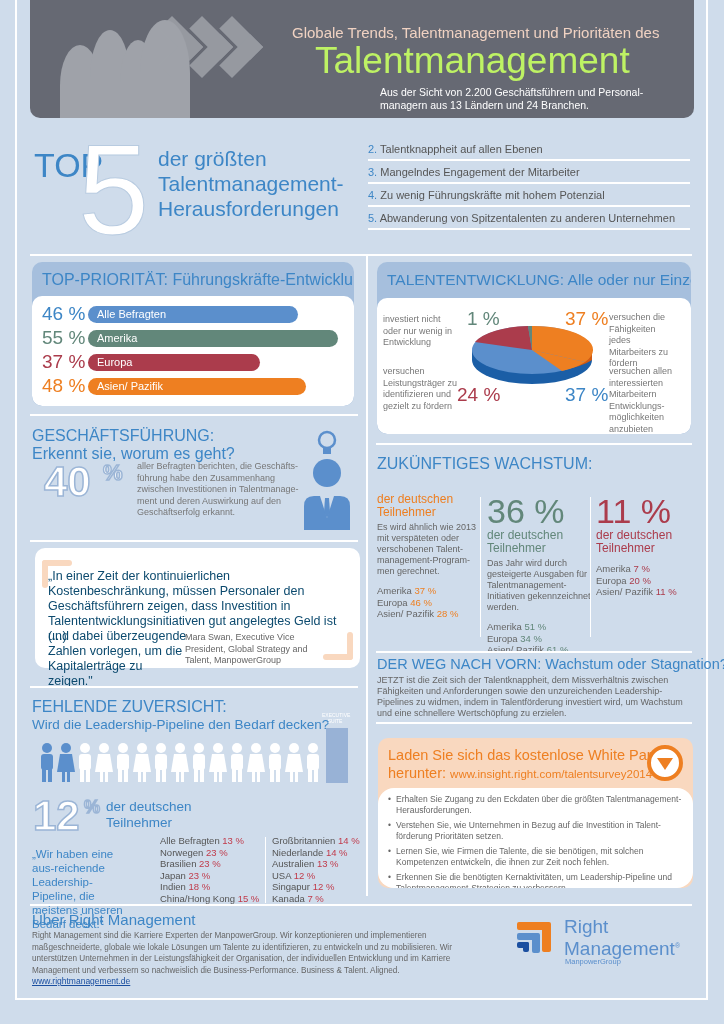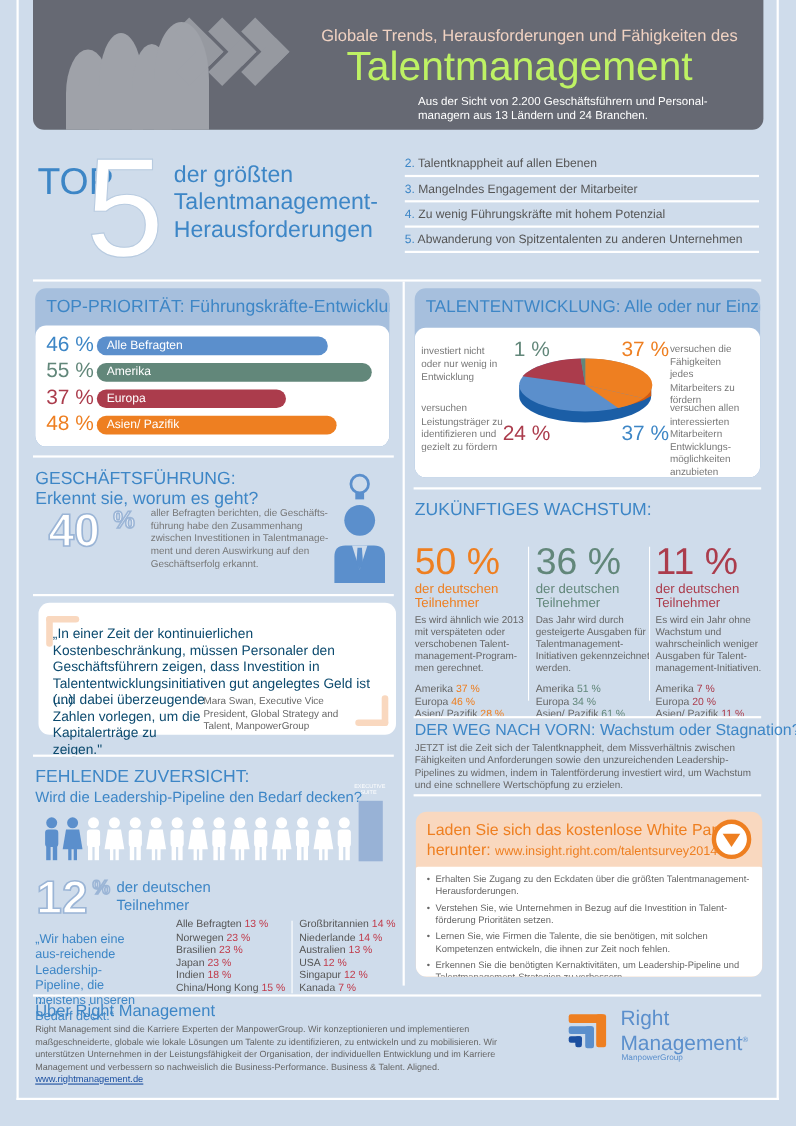--- a/index.html
+++ b/index.html
@@ -40,38 +40,38 @@
 .qt{color:#0c4a6e;font-size:12.5px;line-height:15px}
 .list9{font-size:9.5px;line-height:11.5px;color:#555;white-space:nowrap}
 .red{color:#c03b4b}
 .wcol{position:absolute;top:493px;width:105px}
 .wcol .big{font-size:34px;line-height:36px}
 .wcol .sub{font-size:12px;line-height:13px}
 .wcol .txt{font-size:9px;color:#666;line-height:11px;margin-top:3px}
 .wcol .st{font-size:9.5px;color:#666;line-height:11.5px;margin-top:8px}
 .dl{position:absolute;left:378px;top:738px;width:315px;height:150px;border-radius:10px;background:#f9d8bf;overflow:hidden}
 .dl .dlh{padding:8px 0 0 10px;color:#ee7f21;font-size:14.5px;line-height:18px}
-.dl .dlb{position:absolute;left:0;right:0;bottom:0;top:50px;background:#fff;border-radius:2px;padding:6px 10px 0 10px}
+.dl .dlb{position:absolute;left:0;right:0;bottom:0;top:50px;background:#fff;border-radius:16px;padding:6px 10px 0 10px}
 .dl li{list-style:none;font-size:8.5px;color:#666;line-height:10.5px;margin-bottom:5px;padding-left:8px;position:relative}
 .dl li:before{content:"•";position:absolute;left:0}
 </style>
 </head>
 <body>
 
 <div class="frame"></div>
 
 <div class="header">
   <div class="person" style="left:30px;top:45px;width:40px;height:80px"></div>
   <div class="person" style="left:60px;top:30px;width:40px;height:95px"></div>
   <div class="person" style="left:90px;top:40px;width:36px;height:85px"></div>
   <div class="person" style="left:110px;top:20px;width:50px;height:105px"></div>
   <div class="chev" style="left:120px;top:25px"></div>
   <div class="chev" style="left:150px;top:25px"></div>
   <div class="chev" style="left:180px;top:25px"></div>
-  <div class="sub">Globale Trends, Herausforderungen und Fähigkeiten des</div>
+  <div class="sub">Globale Trends, Talentmanagement und Prioritäten des</div>
   <div class="title">Talentmanagement</div>
   <div class="desc">Aus der Sicht von 2.200 Geschäftsführern und Personal-managern aus 13 Ländern und 24 Branchen.</div>
 </div>
 
 <div class="top5">
   <div class="top">TOP</div>
   <div class="five">5</div>
   <div class="lbl">
     <div>der größten</div>
     <div>Talentmanagement-</div>
@@ -282,21 +282,20 @@
   <div><span>USA</span> <span class="red">12 %</span></div>
   <div><span>Singapur</span> <span class="red">12 %</span></div>
   <div><span>Kanada</span> <span class="red">7 %</span></div>
 </div>
 
 <div class="hline" style="left:376px;top:443px;width:316px"></div>
 <div class="abs h2" style="left:377px;top:455px">
   <div>ZUKÜNFTIGES WACHSTUM:</div>
 </div>
 <div class="wcol" style="left:377px;color:#ee7f21">
-  <div class="big">50 %</div>
   <div class="sub">der deutschen</div>
   <div class="sub">Teilnehmer</div>
   <div class="txt">Es wird ähnlich wie 2013 mit verspäteten oder verschobenen Talent-management-Program-men gerechnet.</div>
   <div class="st">
     <div><span>Amerika</span> <span style="color:#ee7f21">37 %</span></div>
     <div><span>Europa</span> <span style="color:#ee7f21">46 %</span></div>
     <div><span>Asien/ Pazifik</span> <span style="color:#ee7f21">28 %</span></div>
   </div>
 </div>
 <div class="abs" style="left:480px;top:497px;width:1px;height:140px;background:#fff"></div>
@@ -309,21 +308,20 @@
     <div><span>Amerika</span> <span style="color:#62877a">51 %</span></div>
     <div><span>Europa</span> <span style="color:#62877a">34 %</span></div>
     <div><span>Asien/ Pazifik</span> <span style="color:#62877a">61 %</span></div>
   </div>
 </div>
 <div class="abs" style="left:590px;top:497px;width:1px;height:140px;background:#fff"></div>
 <div class="wcol" style="left:596px;color:#ab3c4c">
   <div class="big">11 %</div>
   <div class="sub">der deutschen</div>
   <div class="sub">Teilnehmer</div>
-  <div class="txt">Es wird ein Jahr ohne Wachstum und wahrscheinlich weniger Ausgaben für Talent-management-Initiativen.</div>
   <div class="st">
     <div><span>Amerika</span> <span style="color:#ab3c4c">7 %</span></div>
     <div><span>Europa</span> <span style="color:#ab3c4c">20 %</span></div>
     <div><span>Asien/ Pazifik</span> <span style="color:#ab3c4c">11 %</span></div>
   </div>
 </div>
 
 <div class="hline" style="left:376px;top:651px;width:316px"></div>
 <div class="abs blue" style="left:377px;top:656px;font-size:14.5px;white-space:nowrap">DER WEG NACH VORN: Wachstum oder Stagnation?</div>
 <div class="abs" style="left:377px;top:675px;width:315px;font-size:9px;line-height:11px;color:#666">JETZT ist die Zeit sich der Talentknappheit, dem Missverhältnis zwischen Fähigkeiten und Anforderungen sowie den unzureichenden Leadership-Pipelines zu widmen, indem in Talentförderung investiert wird, um Wachstum und eine schnellere Wertschöpfung zu erzielen.</div>

